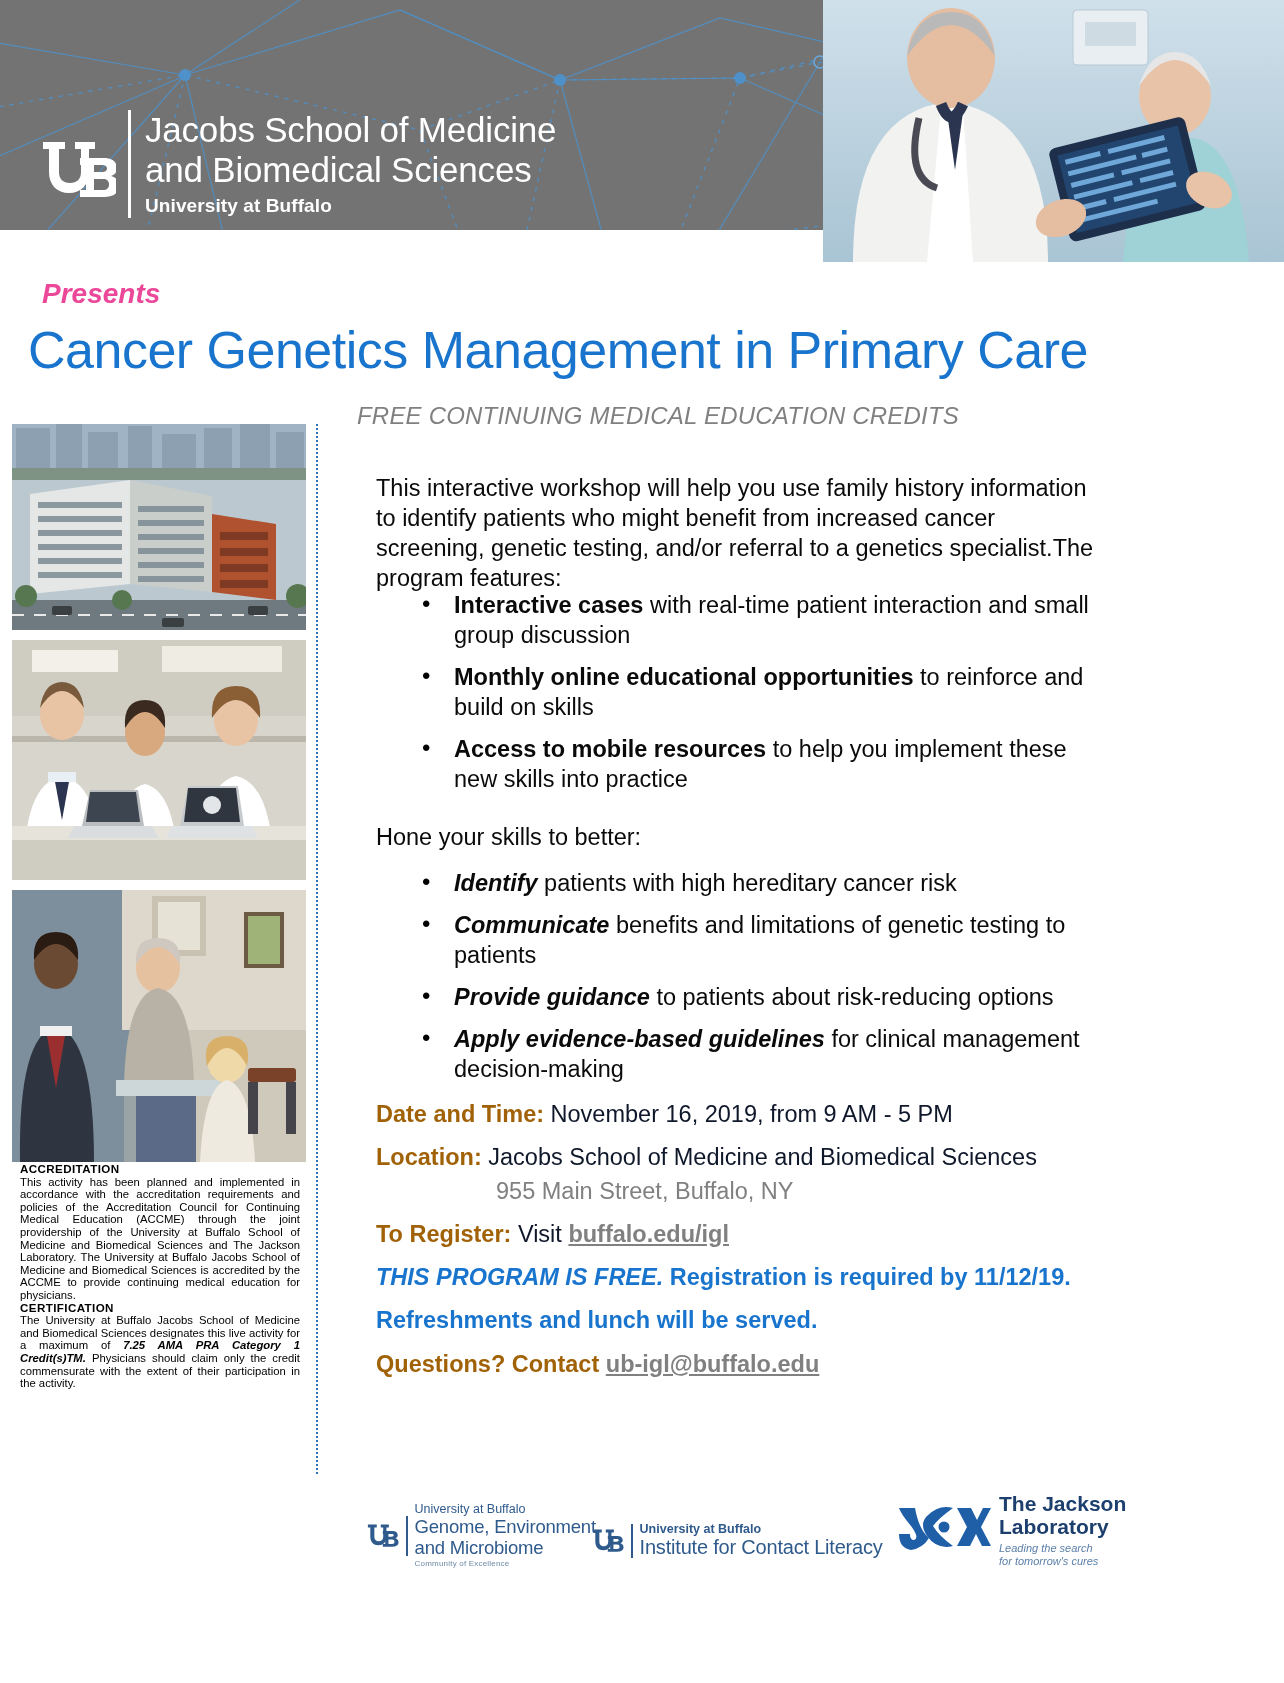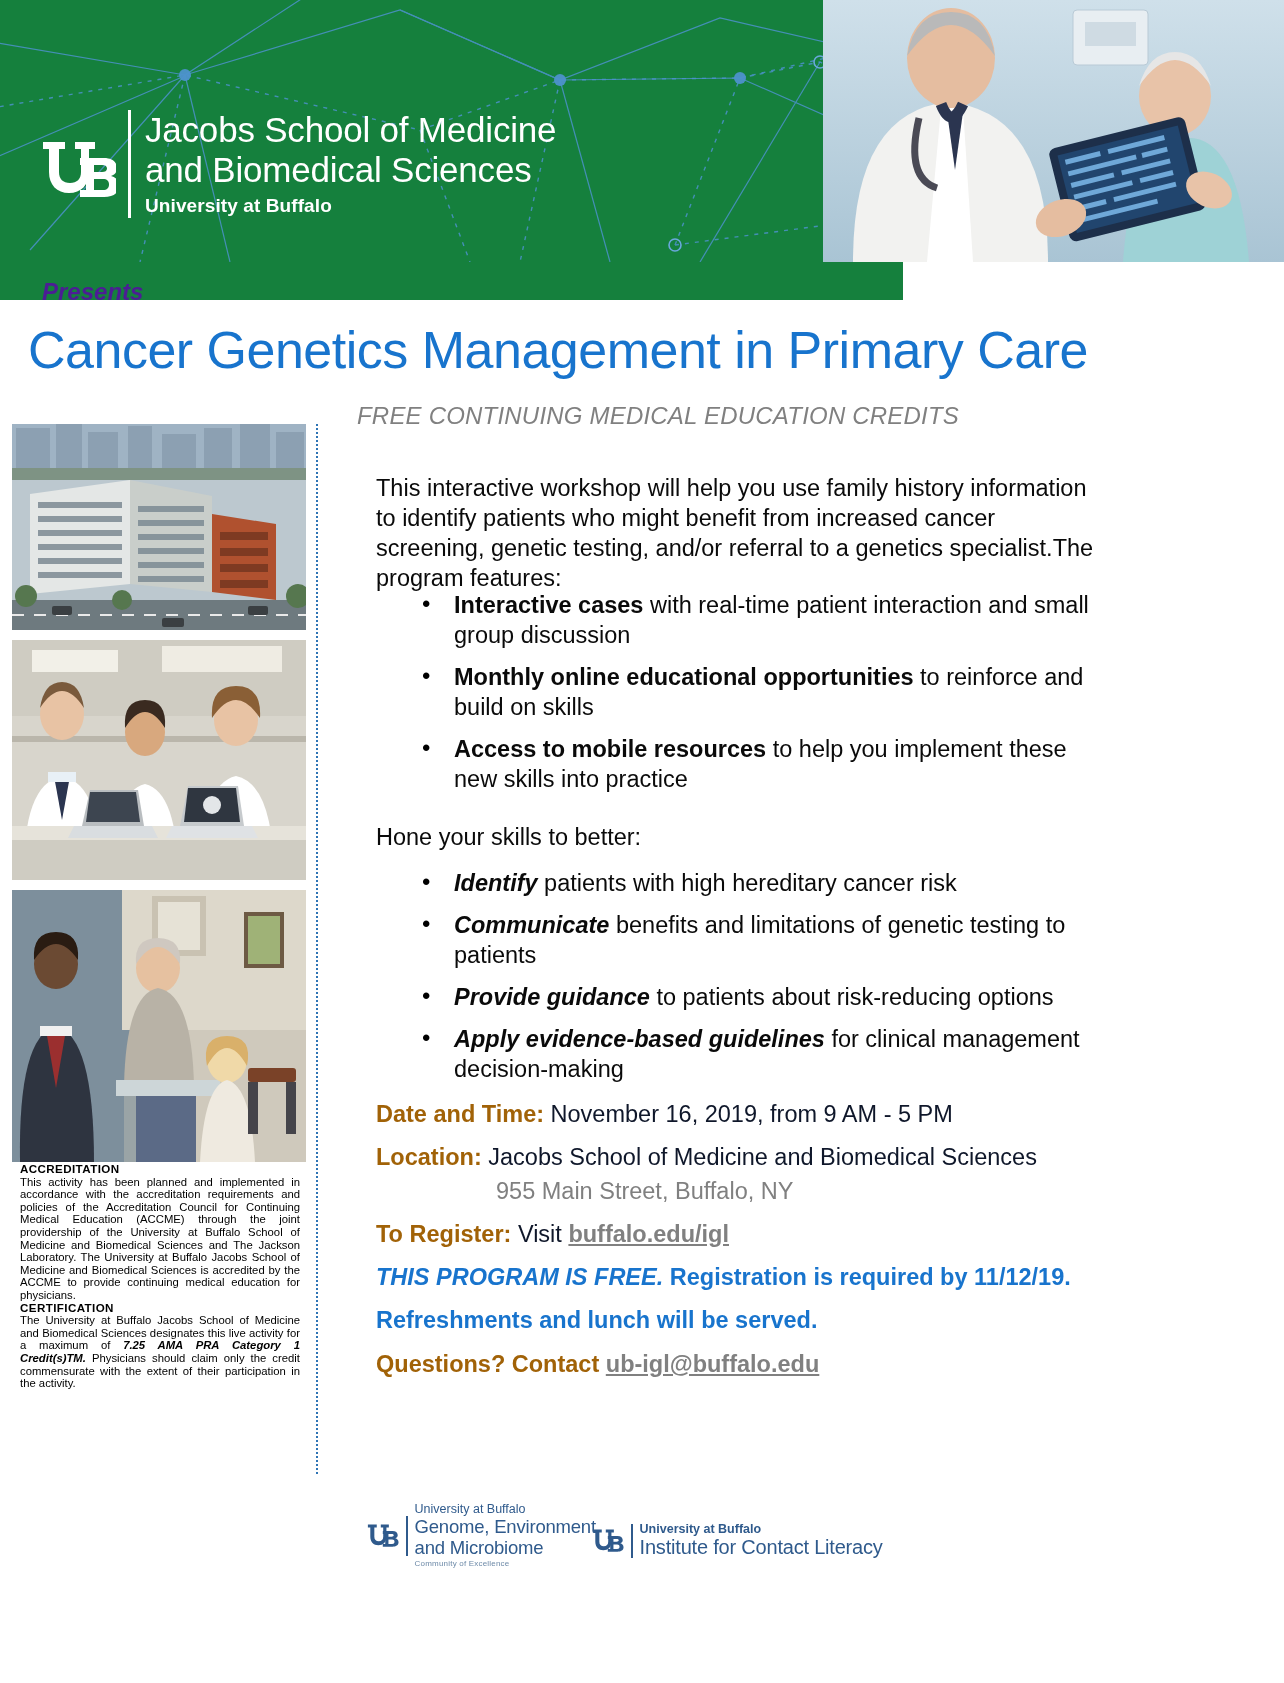--- a/index.html
+++ b/index.html
@@ -19,22 +19,22 @@
 
   
   .header {
     position: absolute;
     left: 0; top: 0;
     width: 1284px; height: 262px;
   }
   .header-blue {
     position: absolute;
     left: 0; top: 0;
-    width: 903px; height: 300px;
-    background: #15803d;
+    width: 903px; height: 230px;
+    background: #737373;
     overflow: hidden;
   }
   .header-net { position: absolute; left: 0; top: 0; width: 903px; height: 262px; }
   .logo-wrap {
     position: absolute;
     left: 40px; top: 110px;
     display: flex;
     align-items: flex-start;
   }
   .ub-mark {
@@ -68,24 +68,24 @@
     left: 823px; top: 0;
     width: 461px; height: 262px;
     overflow: hidden;
     background: #b9cddc;
   }
 
   
   .presents {
     position: absolute;
     left: 42px; top: 278px;
-    font-size: 24px;
+    font-size: 28px;
     font-style: italic;
     font-weight: bold;
-    color: #4c1d95;
+    color: #ec4899;
   }
   .main-title {
     position: absolute;
     left: 28px; top: 320px;
     font-size: 52px;
     color: #1874cd;
     font-weight: 400;
     letter-spacing: -0.5px;
     white-space: nowrap;
   }
@@ -531,15 +531,31 @@
           <path fill="#2f5a8c" d="M40 20 h24 c8 0 13 4 13 10 c0 4 -2 7 -6 8 c5 1 8 5 8 10 c0 7 -6 11 -15 11 H40 v-7 h6 V27 h-6 Z M54 27 v7 h8 c3 0 5 -1 5 -3.5 c0 -2.5 -2 -3.5 -5 -3.5 Z M54 41 v11 h9 c4 0 6 -2 6 -5.5 c0 -3.5 -2 -5.5 -6 -5.5 Z"></path>
         </svg>
       </span>
       <span class="fl-bar" style="height:34px;"></span>
       <span>
         <span class="igl-t1" style="display:block">University at Buffalo</span>
         <span class="igl-t2" style="display:block">Institute for Contact Literacy</span>
       </span>
     </div>
 
+    <div class="flogo fl-row" id="logo-jax">
+      <span>
+        <svg width="96" height="56" viewBox="0 0 96 56">
+          <path fill="#1e5fa8" d="M4 8 h16 q4 22 14 30 q-6 10 -18 12 q-12 -2 -12 -16 h11 q0 6 4 6 q6 -2 -3 -14 q-10 -12 -12 -18 Z"></path>
+          <path fill="#1e5fa8" d="M32 16 q12 -12 26 -8 q-14 10 -20 18 q6 10 20 20 q-16 4 -26 -10 q-8 -12 0 -20 Z"></path>
+          <circle cx="49" cy="27" r="5.5" fill="#1e5fa8"></circle>
+          <path fill="#1e5fa8" d="M62 8 h14 l6 12 l6 -12 h8 l-10 19 l10 19 h-9 l-6 -12 l-6 12 h-13 l10 -19 Z"></path>
+        </svg>
+      </span>
+      <span style="margin-left:8px;">
+        <span class="jax-t1" style="display:block">The Jackson</span>
+        <span class="jax-t1" style="display:block">Laboratory</span>
+        <span class="jax-t2" style="display:block;margin-top:4px;">Leading the search</span>
+        <span class="jax-t2" style="display:block">for tomorrow's cures</span>
+      </span>
+    </div>
 
   </div>
 </div>
 
 </body></html>

